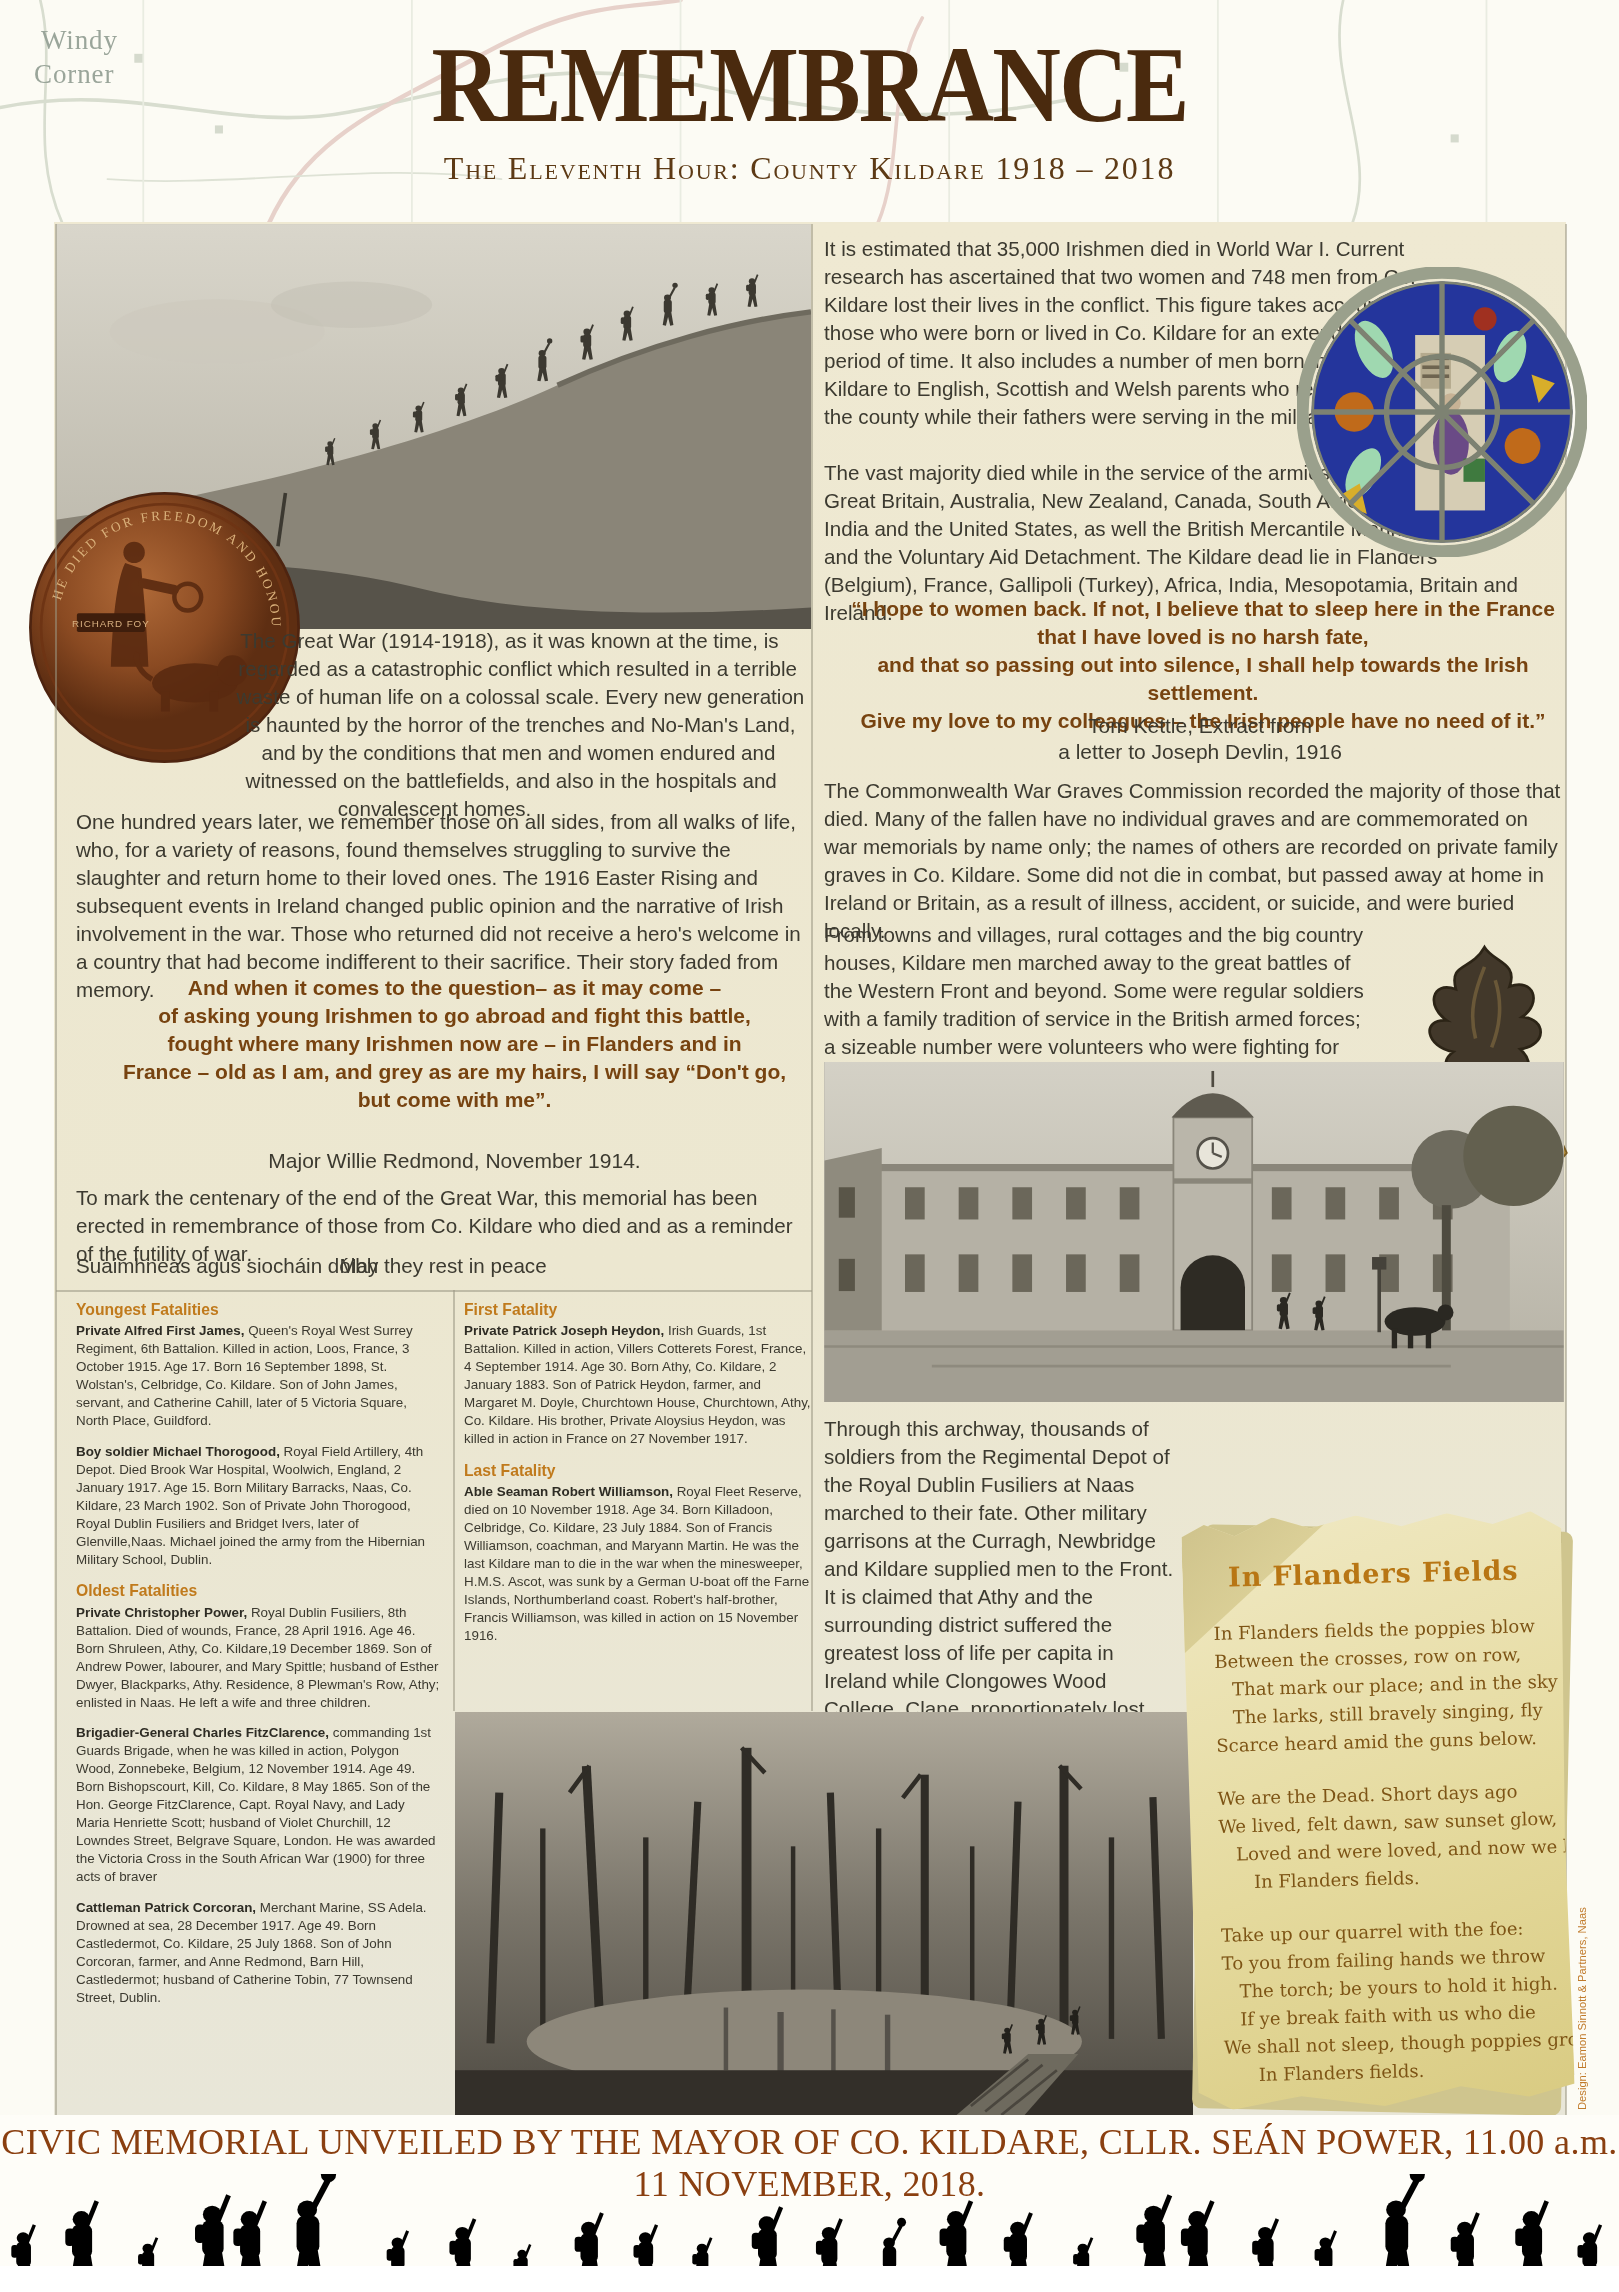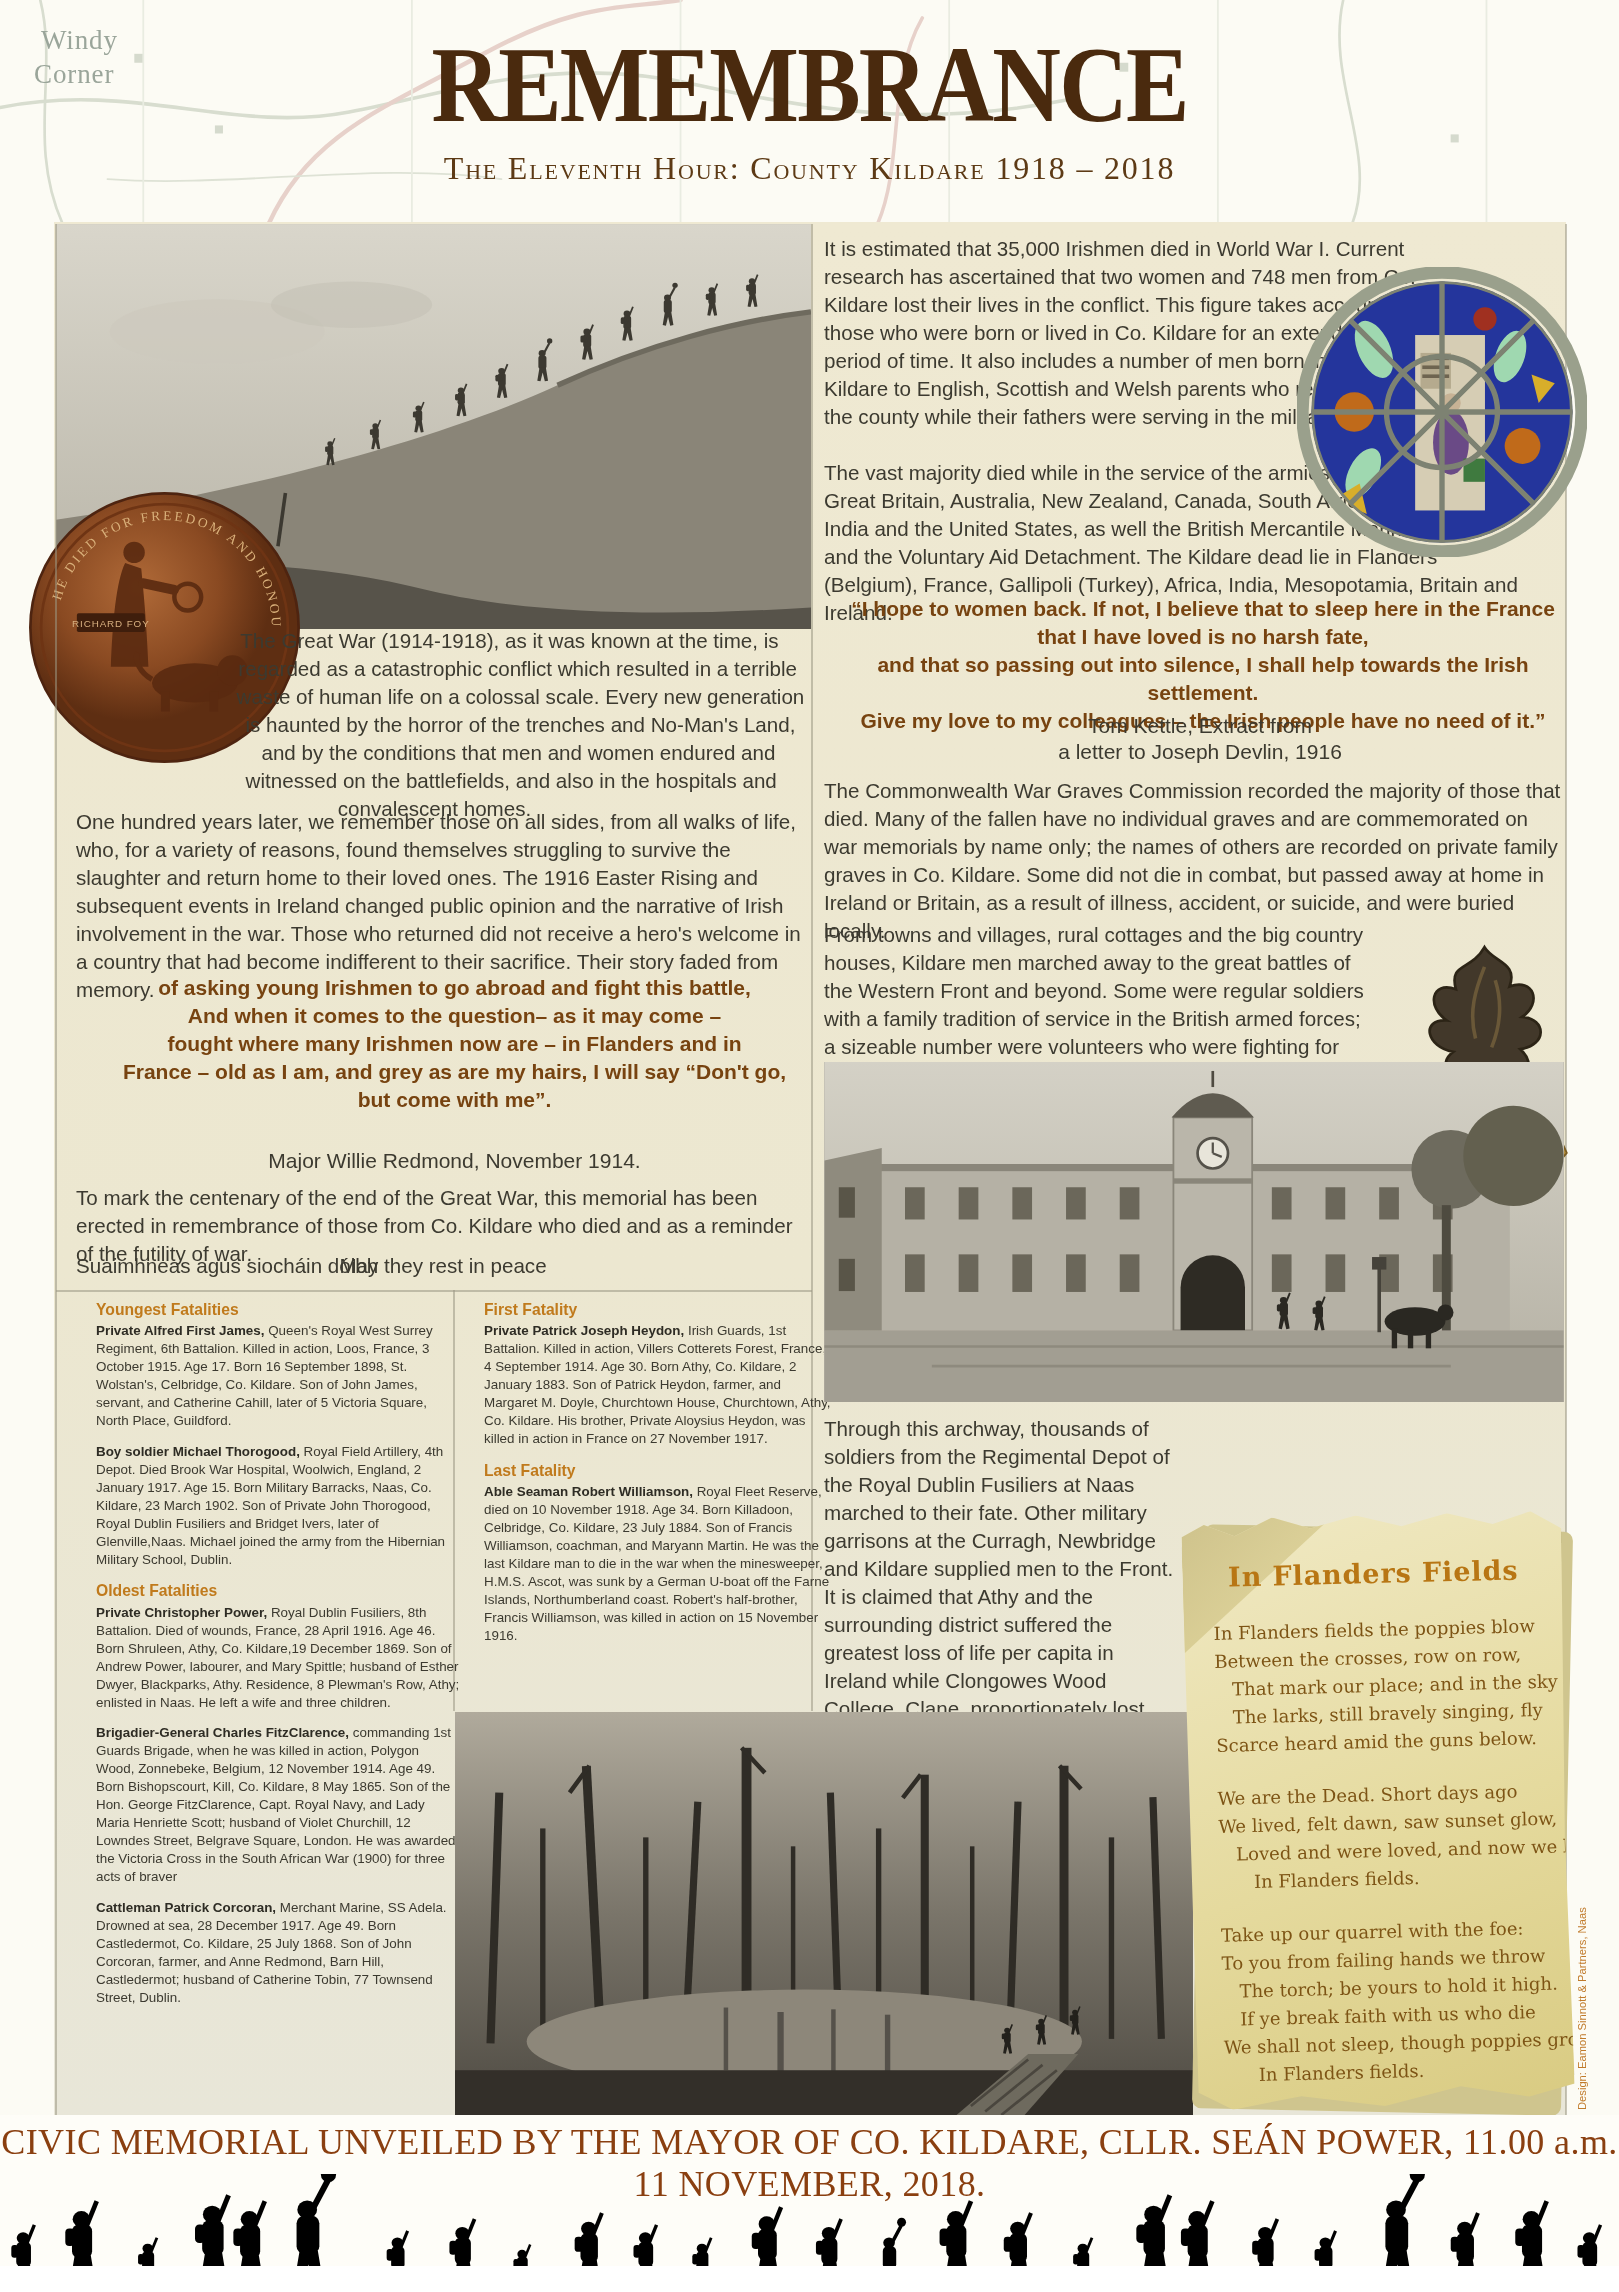--- a/index.html
+++ b/index.html
@@ -20,21 +20,21 @@
   .vline,.hline{position:absolute;background:#9b9784;opacity:.55;}
   
   .para{position:absolute;font-size:20.6px;line-height:28px;text-align:left;}
   .quote div{font-weight:700;color:var(--quote,#774310);font-size:21px;line-height:28px;text-align:center;}
   .attr{font-size:21px;line-height:26px;text-align:center;color:var(--body,#3c3a30);font-weight:400;}
   .gw-float{float:left;width:237px;height:166px;shape-outside:ellipse(134px 106px at 16% 52%);}
   .sg-float{float:right;width:278px;height:324px;margin-top:23px;shape-outside:circle(168px at 100% 46%);}
   .bd-float{float:right;width:193px;height:115px;margin-top:36px;}
   .pm-float{float:right;width:387px;height:296px;margin-top:100px;}
   
-  .fatal{position:absolute;font-size:13.4px;line-height:18px;margin-left:20px;}
+  .fatal{position:absolute;font-size:13.4px;line-height:18px;}
   .fatal h3{margin:0 0 2.7px 0;font-size:15.7px;line-height:19.7px;color:var(--section-header,#c07a1c);}
   .fatal p{margin:0 0 12.5px 0;}
   .fatal strong{color:#2e2c24;}
   .fatal strong::after{content:" ";}
   
   .paper-back{position:absolute;background:#cfc58e;transform:rotate(1.2deg);border-radius:9px;}
   .paper{position:absolute;background:linear-gradient(160deg,#f0e9c4 0%,#e5da9e 55%,#d9cb82 100%);
          transform:rotate(-1.4deg);box-shadow:4.5px 6.3px 12.5px rgba(60,50,20,.35);
          clip-path:polygon(0 3%,6% 1%,14% 3%,24% 0,34% 2%,46% 0,58% 2%,70% 0,82% 2%,92% 0,100% 3%,99% 55%,100% 97%,88% 99%,70% 97%,50% 100%,28% 98%,10% 100%,1% 97%);}
   .crease{position:absolute;left:0;top:0;width:152px;height:134px;
@@ -160,22 +160,22 @@
   </div>
 
   <div class="para" style="left:59px;top:627px;width:751px;text-align:center;">
     <span class="gw-float"></span>
     <span>The Great War (1914-1918), as it was known at the time, is regarded as a catastrophic conflict which resulted in a terrible waste of human life on a colossal scale. Every new generation is haunted by the horror of the trenches and No-Man's Land, and by the conditions that men and women endured and witnessed on the battlefields, and also in the hospitals and convalescent homes.</span>
   </div>
 
   <div class="para" style="left:76px;top:808px;width:734px;">One hundred years later, we remember those on all sides, from all walks of life, who, for a variety of reasons, found themselves struggling to survive the slaughter and return home to their loved ones. The 1916 Easter Rising and subsequent events in Ireland changed public opinion and the narrative of Irish involvement in the war. Those who returned did not receive a hero's welcome in a country that had become indifferent to their sacrifice. Their story faded from memory.</div>
 
   <div class="abs quote" style="left:97px;top:974px;width:715px;">
+      <div>And when it comes to the question– as it may come –</div>
       <div>of asking young Irishmen to go abroad and fight this battle,</div>
-      <div>And when it comes to the question– as it may come –</div>
       <div>fought where many Irishmen now are – in Flanders and in</div>
       <div>France – old as I am, and grey as are my hairs, I will say “Don't go,</div>
       <div>but come with me”.</div>
     </div>
   <div class="abs attr" style="left:97px;top:1148px;width:715px;">Major Willie Redmond, November 1914.</div>
 
   <div class="para" style="left:76px;top:1184px;width:734px;">To mark the centenary of the end of the Great War, this memorial has been erected in remembrance of those from Co. Kildare who died and as a reminder of the futility of war.</div>
   <div class="para" style="left:76px;top:1252px;width:734px;">Suaimhneas agus siocháin dóibh</div>
   <div class="para" style="left:76px;top:1252px;width:734px;text-align:center;">May they rest in peace</div>
 

